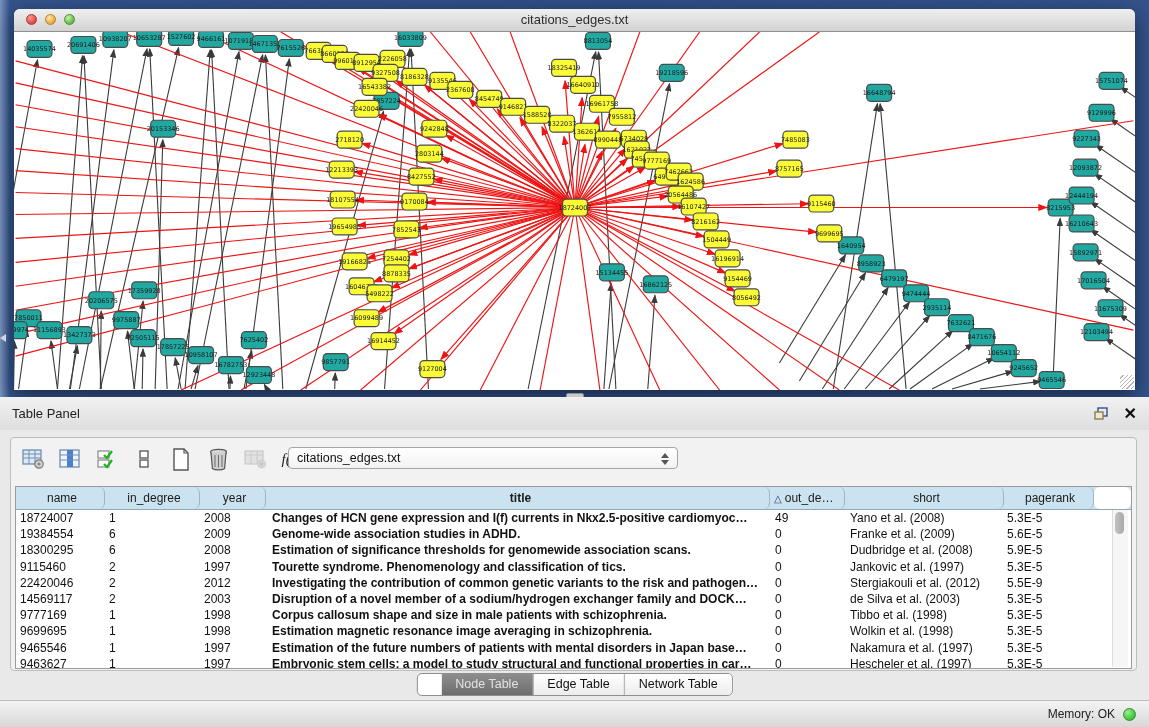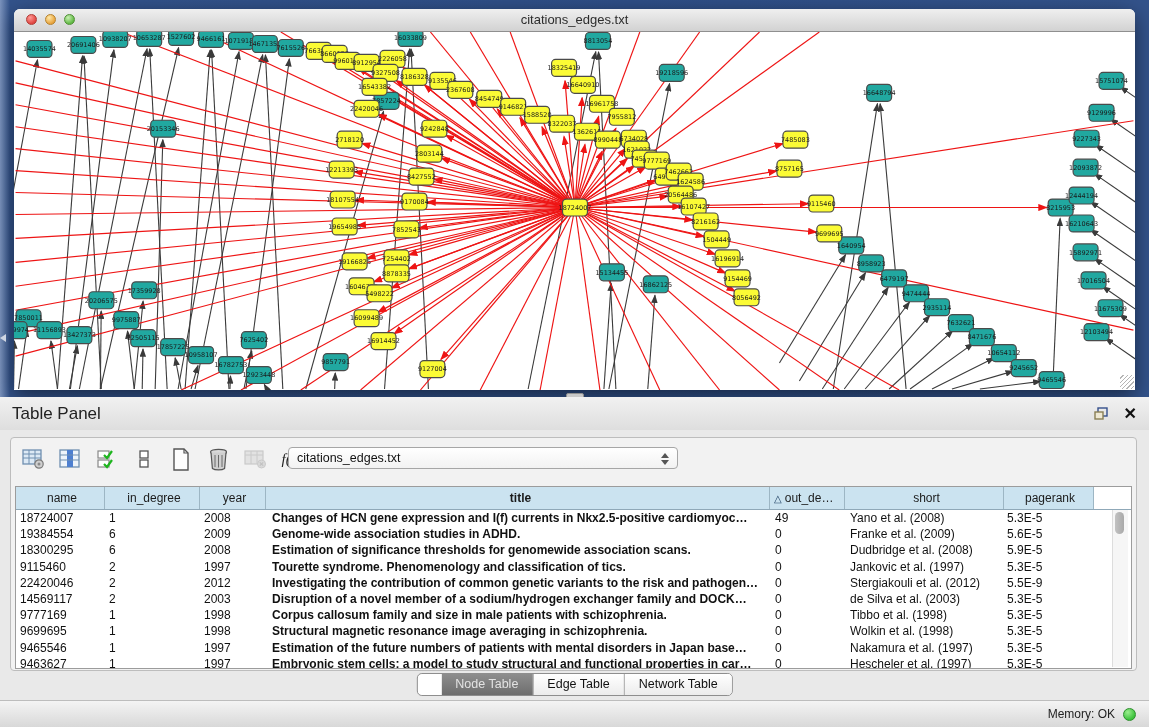--- a/index.html
+++ b/index.html
@@ -28,21 +28,21 @@
   .resize-grip{position:absolute;right:1px;bottom:1px;width:14px;height:14px;
     background:repeating-linear-gradient(135deg,transparent 0 2px,#b5b5b5 2px 3px);}
   .edge-arrow{position:absolute;left:0;top:334px;width:0;height:0;
     border-top:4px solid transparent;border-bottom:4px solid transparent;border-right:6px solid #cfd6e2;}
   .panel-resize-handle{position:absolute;left:566px;top:393px;width:16px;height:4px;
     background:#c9c9c9;border:1px solid #8f8f8f;border-radius:2px;}
 
   
   .panel-header{position:absolute;left:0;top:397px;width:1149px;height:33px;
     background:linear-gradient(#f1f1f1,#dedede);border-bottom:1px solid #b9b9b9;}
-  .panel-title{position:absolute;left:12px;top:0;height:33px;line-height:33px;font-size:17px;color:#222;}
+  .panel-title{position:absolute;left:12px;top:0;height:33px;line-height:33px;font-size:13px;color:#222;}
   .panel-header-icons{position:absolute;right:12px;top:0;height:33px;display:flex;align-items:center;gap:15px;}
   .float-icon svg{display:block;}
   .close-icon{font-size:16px;font-weight:bold;color:#111;line-height:1;}
 
   .panel-body{position:absolute;left:0;top:430px;width:1149px;height:270px;background:#e9e9e9;}
   .inner-frame{position:absolute;left:10px;top:7px;width:1127px;height:234px;
     background:#f2f2f2;border:1px solid #bdbdbd;border-radius:4px;box-sizing:border-box;}
   .toolbar{position:absolute;left:10px;top:6px;height:30px;display:flex;align-items:center;gap:13px;}
   .tb-icon{width:24px;height:24px;display:flex;align-items:center;justify-content:center;}
   .fx-label{font-family:"Liberation Serif",serif;font-style:italic;font-size:15px;color:#222;}
@@ -52,21 +52,21 @@
   .combo-stepper{position:absolute;right:6px;top:3px;width:12px;height:15px;
     display:flex;flex-direction:column;align-items:center;justify-content:center;gap:2px;}
   .tri-up{width:0;height:0;border-left:4px solid transparent;border-right:4px solid transparent;border-bottom:5px solid #555;}
   .tri-dn{width:0;height:0;border-left:4px solid transparent;border-right:4px solid transparent;border-top:5px solid #555;}
 
   .table-wrap{position:absolute;left:4px;top:48px;width:1117px;height:183px;
     background:#fff;border:1px solid #9c9c9c;box-sizing:border-box;overflow:hidden;}
   .thead{display:flex;height:22px;background:#cbe3f0;border-bottom:1px solid #8fa8b8;
     font-size:12px;color:#1b1b1b;}
   .th{box-sizing:border-box;border-right:1px solid #9db6c4;display:flex;align-items:center;justify-content:center;
-    white-space:nowrap;overflow:hidden;}
+    white-space:nowrap;overflow:hidden;border-radius:6px;}
   .th.sorted{justify-content:flex-start;padding-left:4px;gap:3px;}
   .sort-tri{font-size:10px;color:#246;}
   .th-filler{flex:1;background:#fff;border-right:none;}
   .tbody{position:absolute;left:0;top:23px;right:0;bottom:0;background:#fff;}
   .tr{display:flex;height:16.2px;line-height:16.2px;font-size:12px;color:#111;}
   .td{box-sizing:border-box;white-space:nowrap;overflow:hidden;}
   .c0{width:89px;padding-left:4px;}
   .c1{width:95px;padding-left:4px;}
   .c2{width:66px;padding-left:4px;}
   .c3{width:504px;padding-left:6px;font-weight:bold;}
@@ -650,30 +650,30 @@
             <div class="td c2">2003</div>
             <div class="td c3">Disruption of a novel member of a sodium/hydrogen exchanger family and DOCK…</div>
             <div class="td c4">0</div>
             <div class="td c5">de Silva et al. (2003)</div>
             <div class="td c6">5.3E-5</div>
           </div>
           <div class="tr">
             <div class="td c0">9777169</div>
             <div class="td c1">1</div>
             <div class="td c2">1998</div>
-            <div class="td c3">Corpus callosum family and size in male patients with schizophrenia.</div>
+            <div class="td c3">Corpus callosum shape and size in male patients with schizophrenia.</div>
             <div class="td c4">0</div>
             <div class="td c5">Tibbo et al. (1998)</div>
             <div class="td c6">5.3E-5</div>
           </div>
           <div class="tr">
             <div class="td c0">9699695</div>
             <div class="td c1">1</div>
             <div class="td c2">1998</div>
-            <div class="td c3">Structural magnetic resonance image averaging in schizophrenia.</div>
+            <div class="td c3">Estimation magnetic resonance image averaging in schizophrenia.</div>
             <div class="td c4">0</div>
             <div class="td c5">Wolkin et al. (1998)</div>
             <div class="td c6">5.3E-5</div>
           </div>
           <div class="tr">
             <div class="td c0">9465546</div>
             <div class="td c1">1</div>
             <div class="td c2">1997</div>
             <div class="td c3">Estimation of the future numbers of patients with mental disorders in Japan base…</div>
             <div class="td c4">0</div>

